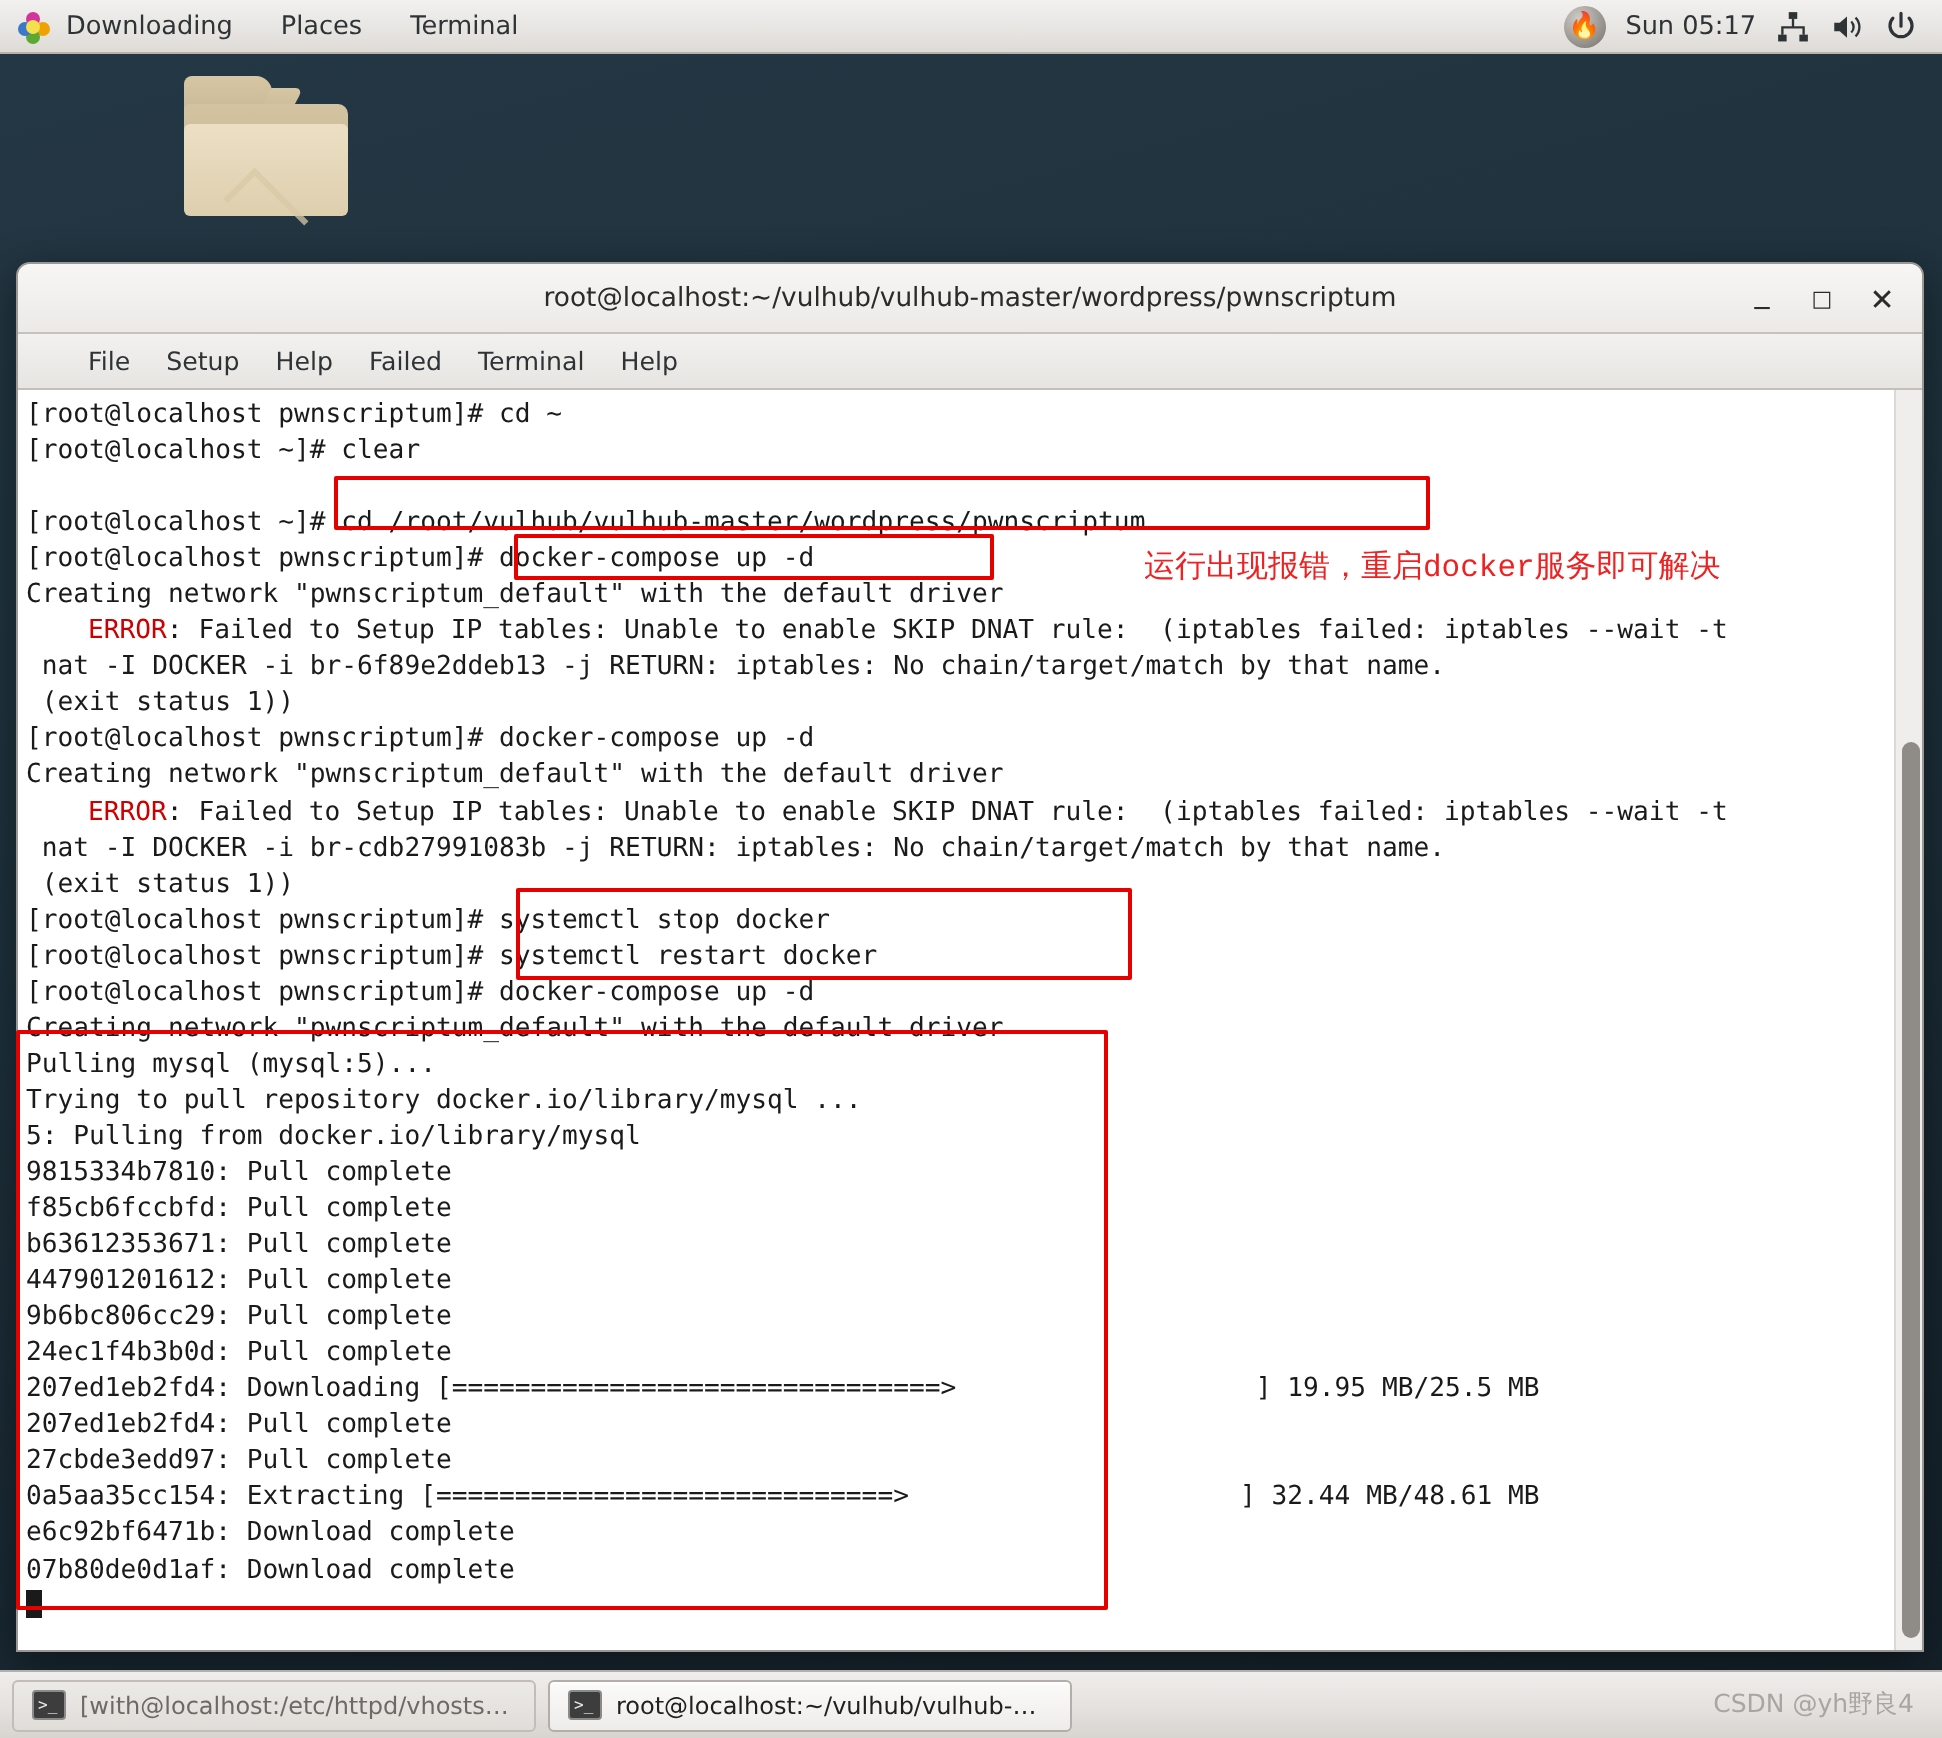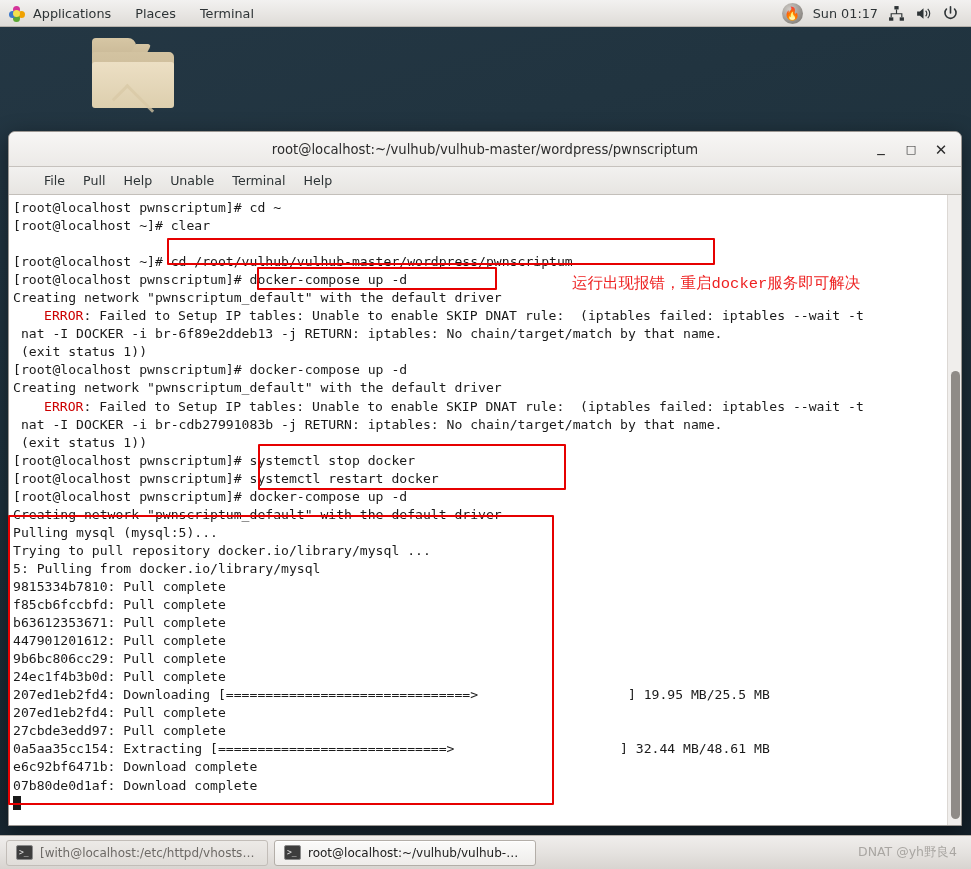--- a/index.html
+++ b/index.html
@@ -207,27 +207,27 @@
 </div>
 
 <div id="top-panel">
   <span class="apps-glyph">
     <i></i>
       <i></i>
       <i></i>
       <i></i>
       <i></i>
   </span>
-  <div class="menu-item">Applications</div>
+  <div class="menu-item">Downloading</div>
   <div class="menu-item">Places</div>
   <div class="menu-item">Terminal</div>
   <div class="spacer"></div>
   <div class="right-group">
     <div class="fire-icon">🔥</div>
-    <div class="clock">Sun 01:17</div>
+    <div class="clock">Sun 05:17</div>
     <svg class="tray-ico" viewBox="0 0 16 16">
       <rect x="6" y="1" width="4" height="3.2" fill="currentColor"></rect>
       <rect x="1" y="11.6" width="4" height="3.2" fill="currentColor"></rect>
       <rect x="11" y="11.6" width="4" height="3.2" fill="currentColor"></rect>
       <path d="M8 4.2v4M3 11.6v-3.4h10v3.4" stroke="currentColor" stroke-width="1.1" fill="none"></path>
     </svg>
     <svg class="tray-ico" viewBox="0 0 16 16">
       <path d="M2 6h2.6L8 3v10L4.6 10H2z" fill="currentColor"></path>
       <path d="M10 5.4a3.6 3.6 0 010 5.2M12 3.6a6.2 6.2 0 010 8.8" stroke="currentColor" stroke-width="1.1" fill="none"></path>
     </svg>
@@ -244,23 +244,23 @@
     <div class="title">root@localhost:~/vulhub/vulhub-master/wordpress/pwnscriptum</div>
     <div class="win-btns">
       <div class="win-btn min">_</div>
       <div class="win-btn max">□</div>
       <div class="win-btn close">✕</div>
     </div>
   </div>
 
   <div id="menu-bar">
     <div class="mi">File</div>
-    <div class="mi">Pull</div>
+    <div class="mi">Setup</div>
     <div class="mi">Help</div>
-    <div class="mi">Unable</div>
+    <div class="mi">Failed</div>
     <div class="mi">Terminal</div>
     <div class="mi">Help</div>
   </div>
 
   <div id="term-body">
     <div id="term-text"><div class="ln">[root@localhost pwnscriptum]# cd ~</div><div class="ln">[root@localhost ~]# clear</div><div class="ln"></div><div class="ln">[root@localhost ~]# cd /root/vulhub/vulhub-master/wordpress/pwnscriptum</div><div class="ln">[root@localhost pwnscriptum]# docker-compose up -d</div><div class="ln">Creating network "pwnscriptum_default" with the default driver</div><div class="ln"><span class="err">ERROR</span>: Failed to Setup IP tables: Unable to enable SKIP DNAT rule:  (iptables failed: iptables --wait -t</div><div class="ln"> nat -I DOCKER -i br-6f89e2ddeb13 -j RETURN: iptables: No chain/target/match by that name.</div><div class="ln"> (exit status 1))</div><div class="ln">[root@localhost pwnscriptum]# docker-compose up -d</div><div class="ln">Creating network "pwnscriptum_default" with the default driver</div><div class="ln"><span class="err">ERROR</span>: Failed to Setup IP tables: Unable to enable SKIP DNAT rule:  (iptables failed: iptables --wait -t</div><div class="ln"> nat -I DOCKER -i br-cdb27991083b -j RETURN: iptables: No chain/target/match by that name.</div><div class="ln"> (exit status 1))</div><div class="ln">[root@localhost pwnscriptum]# systemctl stop docker</div><div class="ln">[root@localhost pwnscriptum]# systemctl restart docker</div><div class="ln">[root@localhost pwnscriptum]# docker-compose up -d</div><div class="ln">Creating network "pwnscriptum_default" with the default driver</div><div class="ln">Pulling mysql (mysql:5)...</div><div class="ln">Trying to pull repository docker.io/library/mysql ...</div><div class="ln">5: Pulling from docker.io/library/mysql</div><div class="ln">9815334b7810: Pull complete</div><div class="ln">f85cb6fccbfd: Pull complete</div><div class="ln">b63612353671: Pull complete</div><div class="ln">447901201612: Pull complete</div><div class="ln">9b6bc806cc29: Pull complete</div><div class="ln">24ec1f4b3b0d: Pull complete</div><div class="ln">207ed1eb2fd4: Downloading [===============================&gt;                   ] 19.95 MB/25.5 MB</div><div class="ln">207ed1eb2fd4: Pull complete</div><div class="ln">27cbde3edd97: Pull complete</div><div class="ln">0a5aa35cc154: Extracting [=============================&gt;                     ] 32.44 MB/48.61 MB</div><div class="ln">e6c92bf6471b: Download complete</div><div class="ln">07b80de0d1af: Download complete</div><div class="ln"><span class="cursor-block"></span></div></div>
     <div id="scrollbar">
       <div id="scroll-thumb"></div>
     </div>
   </div>
@@ -275,14 +275,14 @@
 <div id="taskbar">
   <div class="task-btn">
     <div class="term-mini">&gt;_</div>
     <span class="tlabel">[with@localhost:/etc/httpd/vhosts.d]</span>
   </div>
   <div class="task-btn active">
     <div class="term-mini">&gt;_</div>
     <span class="tlabel">root@localhost:~/vulhub/vulhub-ma...</span>
   </div>
   <div class="tspacer"></div>
-  <div class="watermark">DNAT @yh野良4</div>
+  <div class="watermark">CSDN @yh野良4</div>
 </div>
 
 </body></html>

